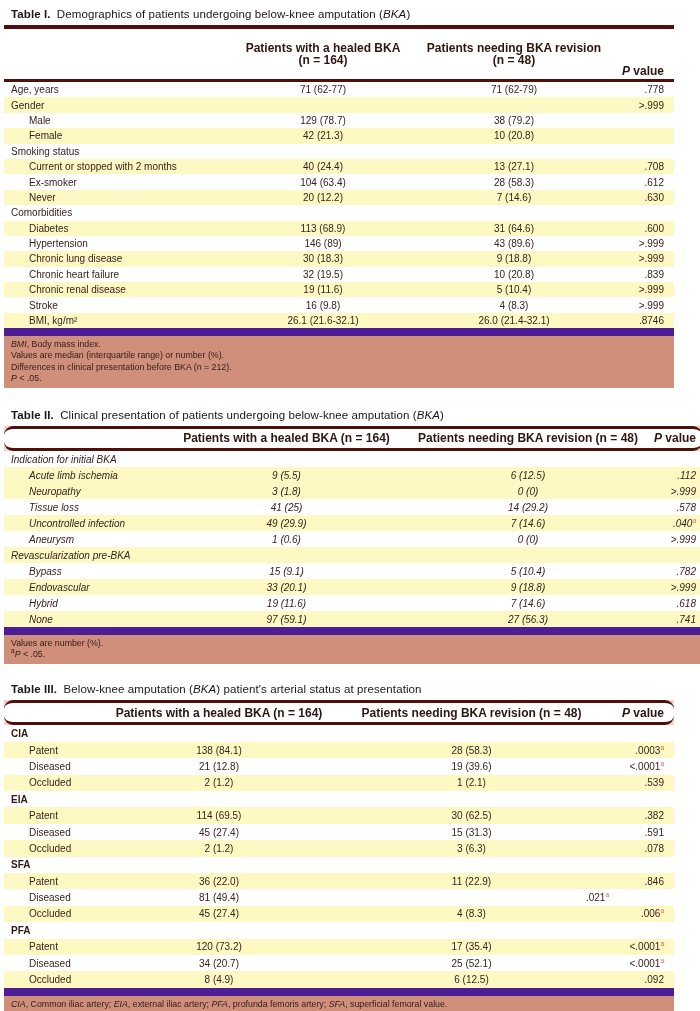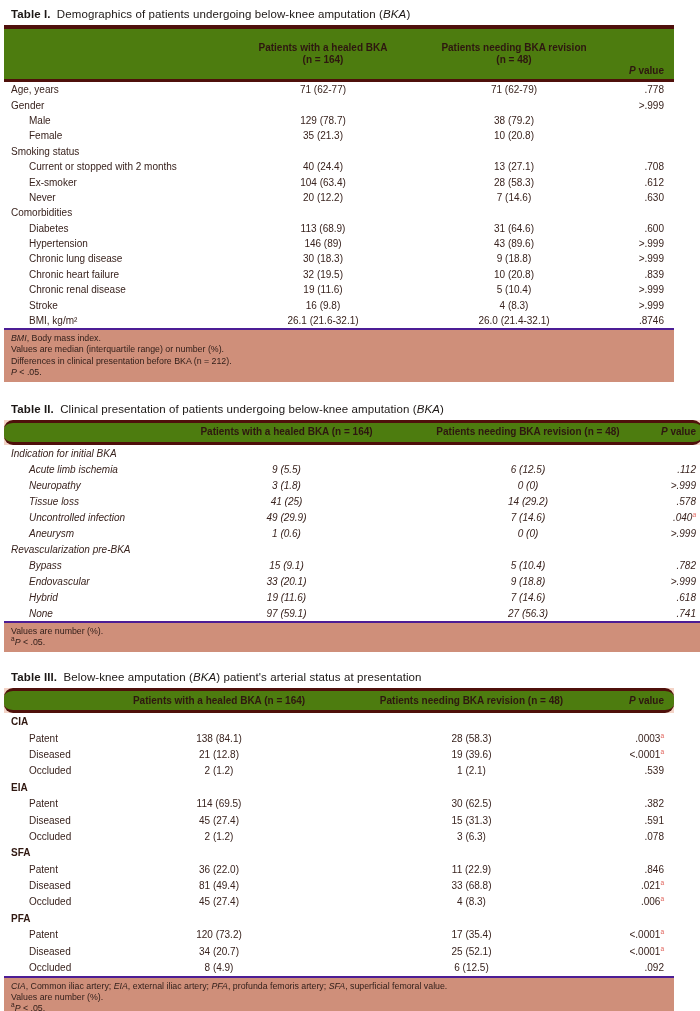--- a/index.html
+++ b/index.html
@@ -12,53 +12,53 @@
   .ttl{
     padding:4px 0 5px 7px;font-size:11.5px;color:#1c1715;letter-spacing:0.1px;
   }
   .ttl .tl{font-weight:bold;margin-right:3px;}
   .ttl .it{font-style:italic;}
   .tbl{background:#f3d3c6;}
   .t1 .tbl,.t3 .tbl{width:670px;}
   .t2 .tbl{width:698px;}
   
   .hdr{
-    background:#4d7c0f;border-top:4px solid #4f100b;border-bottom:3px solid #4f100b;
+    background:#ffffff;border-top:4px solid #4f100b;border-bottom:3px solid #4f100b;
     display:grid;align-items:center;
-    font-weight:bold;color:#2e1710;font-size:10px;
+    font-weight:bold;color:#2e1710;font-size:12px;
   }
   .t2 .hdr,.t3 .hdr{border-top:3px solid #4f100b;border-radius:9px;}
   .t1 .hdr{min-height:50px;}
   .t2 .hdr,.t3 .hdr{min-height:19px;}
   .t1 .hdr,.t1 .row{grid-template-columns:218px 202px 180px 70px;}
   .t2 .hdr,.t2 .row{grid-template-columns:165px 235px 248px 50px;}
   .t3 .hdr,.t3 .row{grid-template-columns:110px 210px 295px 55px;}
   .hc{text-align:center;line-height:12.5px;}
   .hc.pcell{text-align:right;align-self:end;padding-bottom:2px;}
   .t2 .hc.pcell,.t3 .hc.pcell{align-self:center;padding-bottom:0;}
   .t1 .pcell{padding-right:10px;}
   .t2 .pcell{padding-right:6px;}
   .t3 .pcell{padding-right:10px;}
   .itl{font-style:italic;}
   
   .row{display:grid;align-items:center;font-size:10px;}
   .t1 .row{height:15.4px;}
   .t2 .row{height:16px;font-style:italic;}
   .t3 .row{height:16.4px;}
   .row.dark{background:#ffffff;}
-  .row.light{background:#ffffff;}
+  .row.light{background:#fef9c3;}
   .cell-label{padding-left:7px;white-space:nowrap;}
   .cell-label.ind{padding-left:25px;}
   .cell-label.bld{font-weight:bold;color:#301811;}
   .cell-val{text-align:center;white-space:nowrap;}
   .cell-p{text-align:right;white-space:nowrap;}
   .sup{font-size:6.5px;vertical-align:super;color:#e0625a;line-height:0;}
   
   .foot{
-    background:#cf8f7a;border-top:2px solid #4c1d95;
+    background:#cf8f7a;border-top:8px solid #4c1d95;
     font-size:8.8px;line-height:11.2px;padding:3px 4px 4px 7px;color:#33201b;
   }
   .foot .fline{white-space:nowrap;}
   .foot .i{font-style:italic;}
   .foot .s{font-size:6.5px;vertical-align:super;line-height:0;}
   .gap1{height:9px;}
   .gap2{height:7px;}
 </style>
 </head>
 <body>
@@ -94,21 +94,21 @@
             <div class="cell-p pcell"><span>&gt;.999</span><span class="sup"></span></div>
           </div>
           <div class="row dark">
             <div class="cell-label ind">Male</div>
             <div class="cell-val">129 (78.7)</div>
             <div class="cell-val">38 (79.2)</div>
             <div class="cell-p pcell"><span></span><span class="sup"></span></div>
           </div>
           <div class="row light">
             <div class="cell-label ind">Female</div>
-            <div class="cell-val">35 (21.3)</div>
+            <div class="cell-val">42 (21.3)</div>
             <div class="cell-val">10 (20.8)</div>
             <div class="cell-p pcell"><span></span><span class="sup"></span></div>
           </div>
           <div class="row dark">
             <div class="cell-label">Smoking status</div>
             <div class="cell-val"></div>
             <div class="cell-val"></div>
             <div class="cell-p pcell"><span></span><span class="sup"></span></div>
           </div>
           <div class="row light">
@@ -349,21 +349,20 @@
           </div>
           <div class="row light">
             <div class="cell-label ind">Patent</div>
             <div class="cell-val">36 (22.0)</div>
             <div class="cell-val">11 (22.9)</div>
             <div class="cell-p pcell"><span>.846</span><span class="sup"></span></div>
           </div>
           <div class="row dark">
             <div class="cell-label ind">Diseased</div>
             <div class="cell-val">81 (49.4)</div>
-            <div class="cell-val">33 (68.8)</div>
             <div class="cell-p pcell"><span>.021</span><span class="sup">a</span></div>
           </div>
           <div class="row light">
             <div class="cell-label ind">Occluded</div>
             <div class="cell-val">45 (27.4)</div>
             <div class="cell-val">4 (8.3)</div>
             <div class="cell-p pcell"><span>.006</span><span class="sup">a</span></div>
           </div>
           <div class="row dark">
             <div class="cell-label bld">PFA</div>

